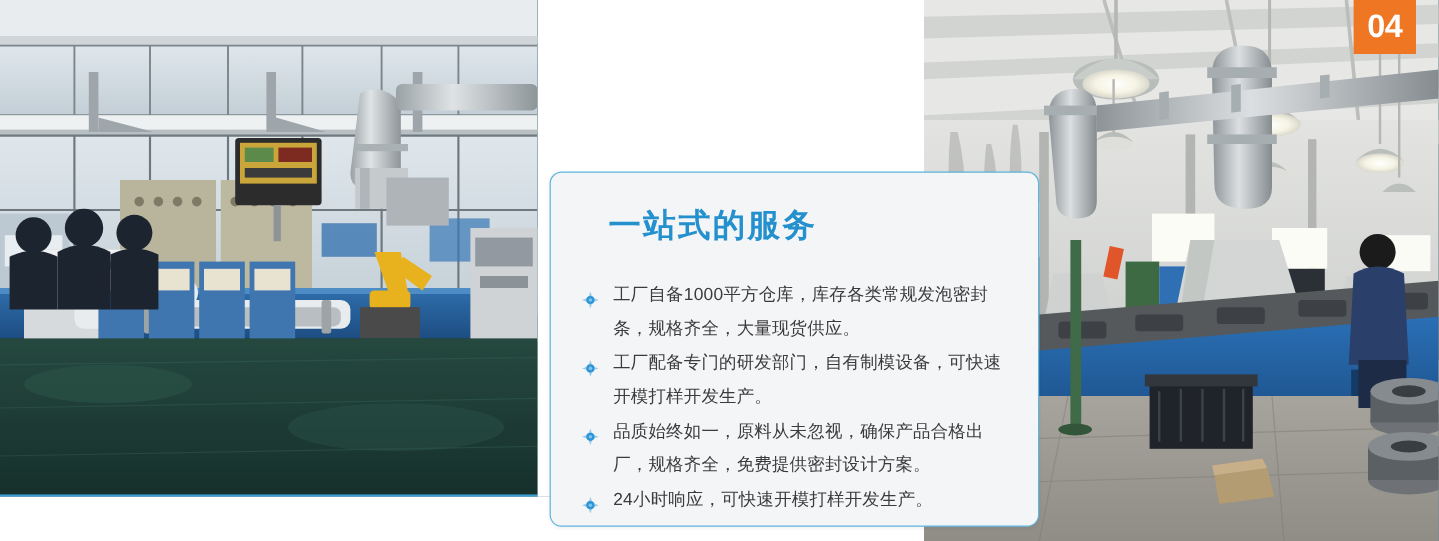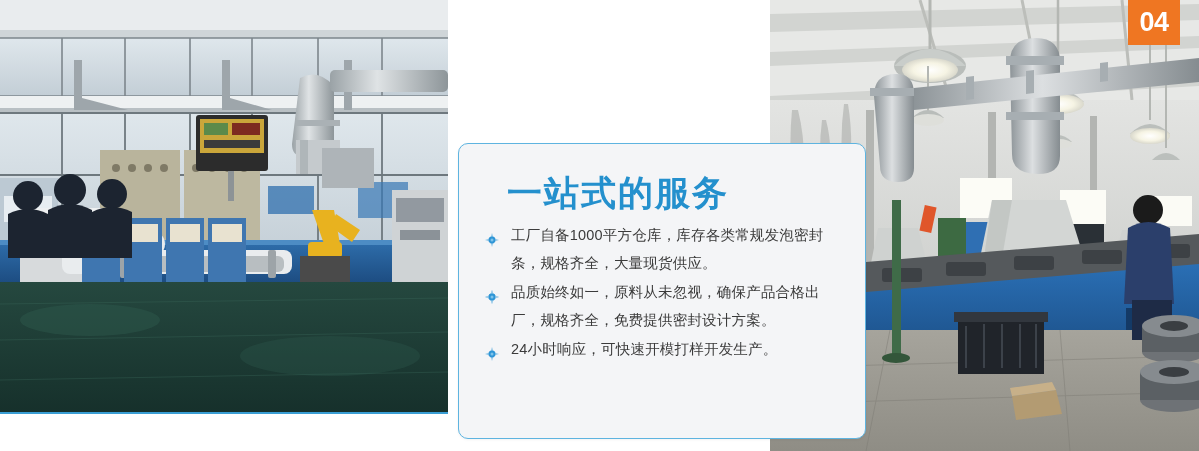--- a/index.html
+++ b/index.html
@@ -72,29 +72,29 @@
     background: #f4f5f7;
     border: 1px solid #5eb4e0;
     border-radius: 10px;
     z-index: 5;
     padding: 26px 22px 0 26px;
     box-shadow: 0 1px 3px rgba(0,0,0,0.05);
   }
 
   .card-title {
     color: #2490cd;
-    font-size: 35px;
+    font-size: 27px;
     font-weight: bold;
     letter-spacing: 2px;
     margin: 4px 0 0 22px;
     line-height: 1.1;
   }
 
   .bullet-list {
-    margin-top: 8px;
+    margin-top: 28px;
     list-style: none;
   }
   .bullet-item {
     position: relative;
     padding-left: 26px;
     font-size: 14.5px;
     line-height: 28px;
     color: #3b3b3b;
     margin-bottom: 1px;
     letter-spacing: 0.2px;
@@ -488,20 +488,21 @@
             <g fill="#9ccbe8">
               <polygon points="7,0 8.4,4 7,5.4 5.6,4"></polygon>
               <polygon points="14,7 10,8.4 8.6,7 10,5.6"></polygon>
               <polygon points="7,14 5.6,10 7,8.6 8.4,10"></polygon>
               <polygon points="0,7 4,5.6 5.4,7 4,8.4"></polygon>
             </g>
             <circle cx="7" cy="7" r="3.4" fill="#2e95d6"></circle>
             <circle cx="7" cy="7" r="1.5" fill="#7ec3ea"></circle>
           </svg>
         </span>
+        <span>工厂配备专门的研发部门，自有制模设备，可快速开模打样开发生产。</span>
       </li>
       <li class="bullet-item">
         <span class="bullet-icon">
           <svg width="14" height="14" viewBox="0 0 14 14" xmlns="http://www.w3.org/2000/svg">
             <g fill="#9ccbe8">
               <polygon points="7,0 8.4,4 7,5.4 5.6,4"></polygon>
               <polygon points="14,7 10,8.4 8.6,7 10,5.6"></polygon>
               <polygon points="7,14 5.6,10 7,8.6 8.4,10"></polygon>
               <polygon points="0,7 4,5.6 5.4,7 4,8.4"></polygon>
             </g>

